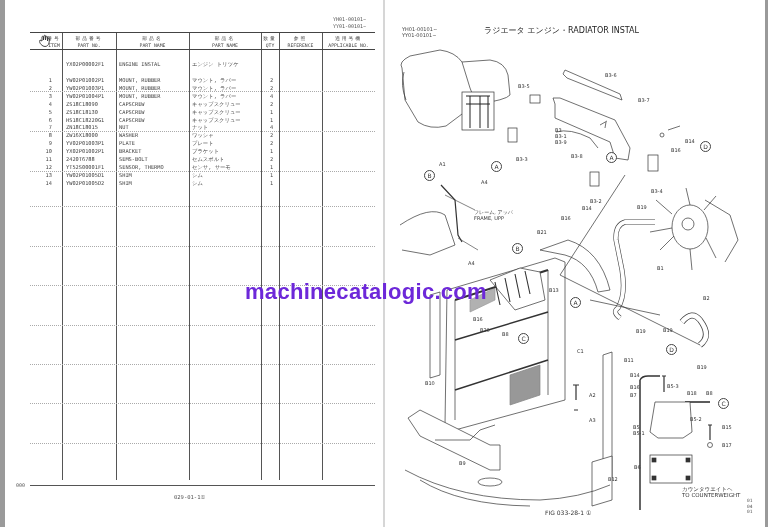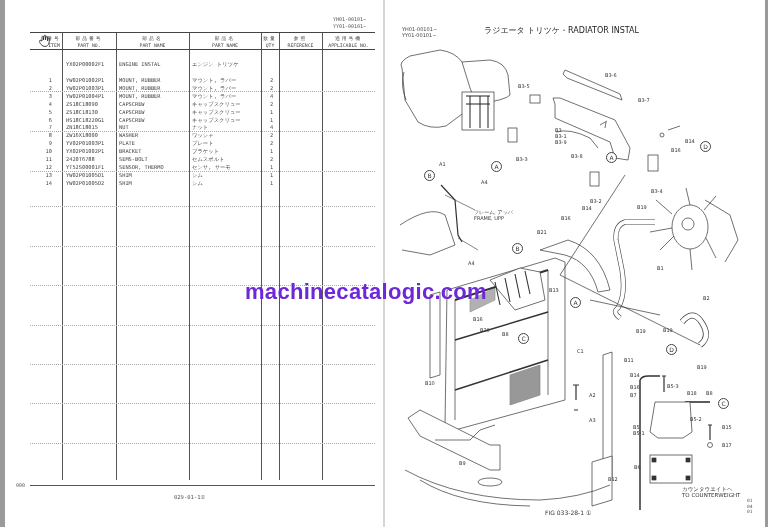--- a/index.html
+++ b/index.html
@@ -204,21 +204,21 @@
   <div class="dotted" style="top:443px"></div>
 
   <div class="bottom-line"></div>
   <div class="code000">000</div>
   <div class="page-no">029-01-1①</div>
 </div>
 
 <div>
   <div class="r-serial" style="top:26px">YH01-00101~</div>
   <div class="r-serial" style="top:32px">YY01-00101~</div>
-  <div class="r-title">ラジエータ トリツケ・RADIATOR INSTAL</div>
+  <div class="r-title">ラジエータ エンジン・RADIATOR INSTAL</div>
 
   <svg class="diagram" viewBox="386 40 376 470" fill="none" stroke="#333" stroke-width="0.7">
 
     <g>
       <path d="M402 68 Q398 62 410 56 L440 50 Q455 52 462 62 L470 88 Q476 100 470 108 L446 126 Q430 130 418 122 L405 100 Z" fill="#fff"></path>
       <path d="M462 62 L490 60 Q505 62 508 75 L510 95 Q506 100 478 104"></path>
       <path d="M404 72 Q400 85 406 100"></path>
       <rect x="462" y="92" width="32" height="38" fill="#fff"></rect>
       <path d="M466 96 L490 96 M466 104 L490 104 M470 96 L470 128 M480 96 L480 128 M488 96 L488 128" stroke="#222" stroke-width="1"></path>
     </g>

